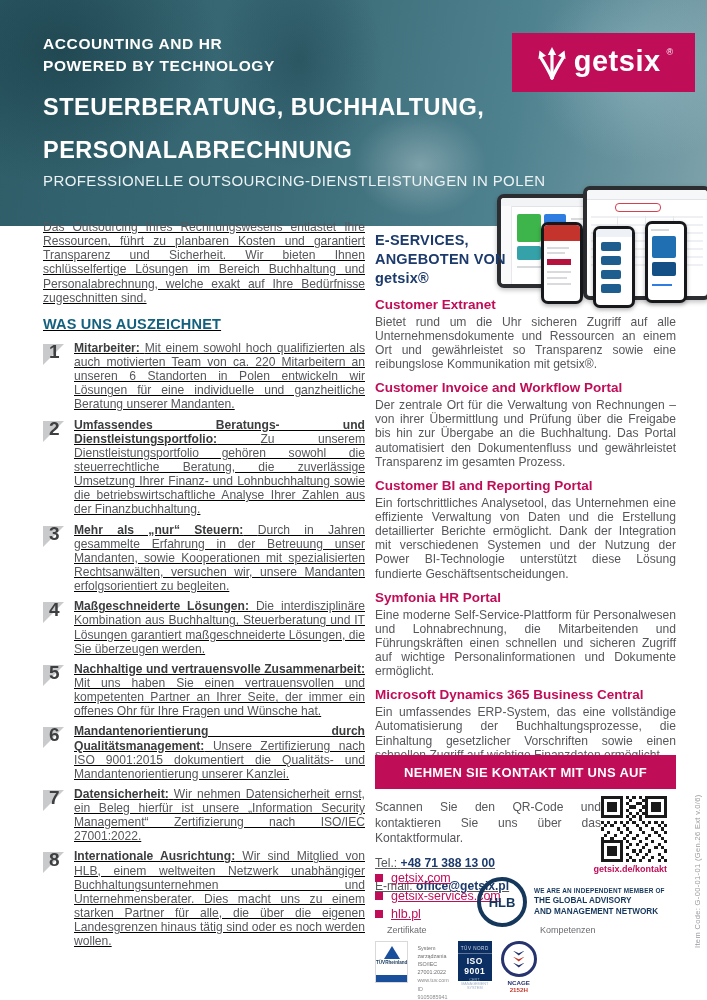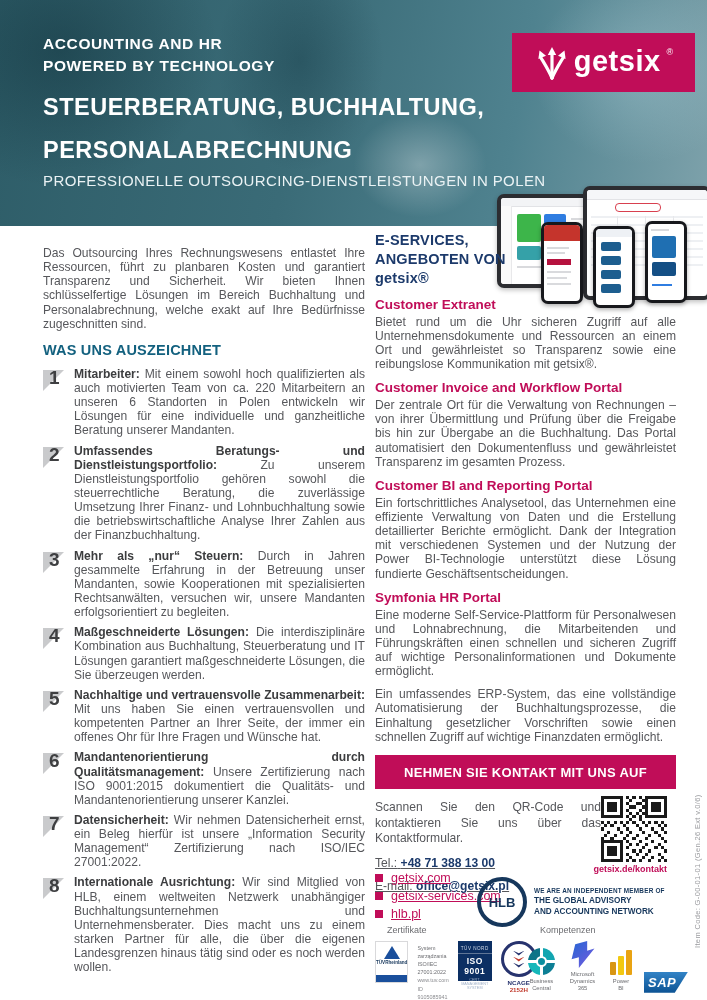--- a/index.html
+++ b/index.html
@@ -48,21 +48,21 @@
   .ph2{left:96px;top:40px;width:36px;height:76px;}
   .ph3{left:148px;top:35px;width:36px;height:76px;}
   .p1-top{position:absolute;left:0;top:0;width:100%;height:16px;background:#c5342c;}
   .p1-bar{position:absolute;left:3px;top:34px;width:24px;height:6px;background:#b5123e;}
   .p-line{position:absolute;height:2px;background:#d9dadd;}
   .p2-head{position:absolute;left:0;top:0;width:100%;height:8px;background:#eef1f5;}
   .p2-btn{position:absolute;left:5px;width:20px;height:9px;border-radius:2px;background:#1d5e8f;}
   .p3-card{position:absolute;left:4px;width:24px;border-radius:2px;background:#1f6fb2;}
 
   
-  .col-left{position:absolute;left:43px;top:246px;width:322px;}
+  .col-left{position:absolute;left:43px;top:220px;width:322px;text-decoration:underline;}
   .intro{font-size:12.1px;line-height:1.17;color:#56575b;text-align:justify;}
   .left-head{margin-top:11px;margin-bottom:9px;color:#13617f;font-size:14.5px;font-weight:700;letter-spacing:0.2px;}
   .item{display:flex;margin-bottom:6px;}
   .marker{flex:0 0 31px;position:relative;height:30px;}
   .tri{position:absolute;left:0;top:3px;width:0;height:0;
        border-top:21px solid #c9cacc;border-right:21px solid transparent;}
   .num{position:absolute;left:6px;top:0;font-weight:700;font-size:19px;color:#3e3f41;}
   .itext{flex:1;font-size:12.1px;line-height:1.17;color:#56575b;text-align:justify;}
   .itext b{color:#3c3d3f;}
 
@@ -312,20 +312,21 @@
   </div>
   <div class="svc">
     <h3>Customer BI and Reporting Portal</h3>
     <p>Ein fortschrittliches Analysetool, das Unternehmen eine effiziente Verwaltung von Daten und die Erstellung detaillierter Berichte ermöglicht. Dank der Integration mit verschiedenen Systemen und der Nutzung der Power BI-Technologie unterstützt diese Lösung fundierte Geschäftsentscheidungen.</p>
   </div>
   <div class="svc">
     <h3>Symfonia HR Portal</h3>
     <p>Eine moderne Self-Service-Plattform für Personalwesen und Lohnabrechnung, die Mitarbeitenden und Führungskräften einen schnellen und sicheren Zugriff auf wichtige Personalinformationen und Dokumente ermöglicht.</p>
   </div>
   <div class="svc">
+    <h3>Microsoft Dynamics 365 Business Central</h3>
     <p>Ein umfassendes ERP-System, das eine vollständige Automatisierung der Buchhaltungsprozesse, die Einhaltung gesetzlicher Vorschriften sowie einen schnellen Zugriff auf wichtige Finanzdaten ermöglicht.</p>
   </div>
 </div>
 
 <div class="banner">NEHMEN SIE KONTAKT MIT UNS AUF</div>
 
 <div class="contact">
   <div class="scan">Scannen Sie den QR-Code und kontaktieren Sie uns über das Kontaktformular.</div>
   <div class="crow">
     <span>Tel.:</span>
@@ -373,21 +374,21 @@
     <span class="bullet"></span>
     <a>hlb.pl</a>
   </div>
 </div>
 
 <div class="hlb">
   <div class="hlb-circle">HLB</div>
   <div class="hlb-text">
     <div class="hlb-t1">WE ARE AN INDEPENDENT MEMBER OF</div>
     <div class="hlb-t2">THE GLOBAL ADVISORY</div>
-    <div class="hlb-t2">AND ACCOUNTING NETWORK</div>
+    <div class="hlb-t2">AND MANAGEMENT NETWORK</div>
   </div>
 </div>
 
 <div class="certs">
   <div class="sec-label">Zertifikate</div>
   <div class="cert-row">
     <div class="c1">
       <div class="c1-tri"></div>
       <div class="c1-name">TÜVRheinland</div>
       <div class="c1-bar"></div>
@@ -410,36 +411,15 @@
         <span class="chev chev-r"></span>
         <span class="chev chev-b"></span>
       </div>
       <div class="c4-cap"><span>NCAGE </span><span class="red">2152H</span></div>
     </div>
   </div>
 </div>
 
 <div class="komp">
   <div class="sec-label">Kompetenzen</div>
-  <div class="komp-row">
-    <div class="k">
-      <div class="k1-icon"></div>
-      <div class="k-cap">Business Central</div>
-    </div>
-    <div class="k">
-      <div class="k2-icon"></div>
-      <div class="k-cap">Microsoft Dynamics 365</div>
-    </div>
-    <div class="k">
-      <div class="k3-icon">
-          <i class="k3-a"></i>
-          <i class="k3-b"></i>
-          <i class="k3-c"></i>
-        </div>
-      <div class="k-cap">Power BI</div>
-    </div>
-    <div class="k">
-      <div class="k4-icon">SAP</div>
-    </div>
-  </div>
 </div>
 
 <div class="sidenote">Item Code: G-00-01-01   (Gen.26 Ext v.0/6)</div>
 
 </body></html>

